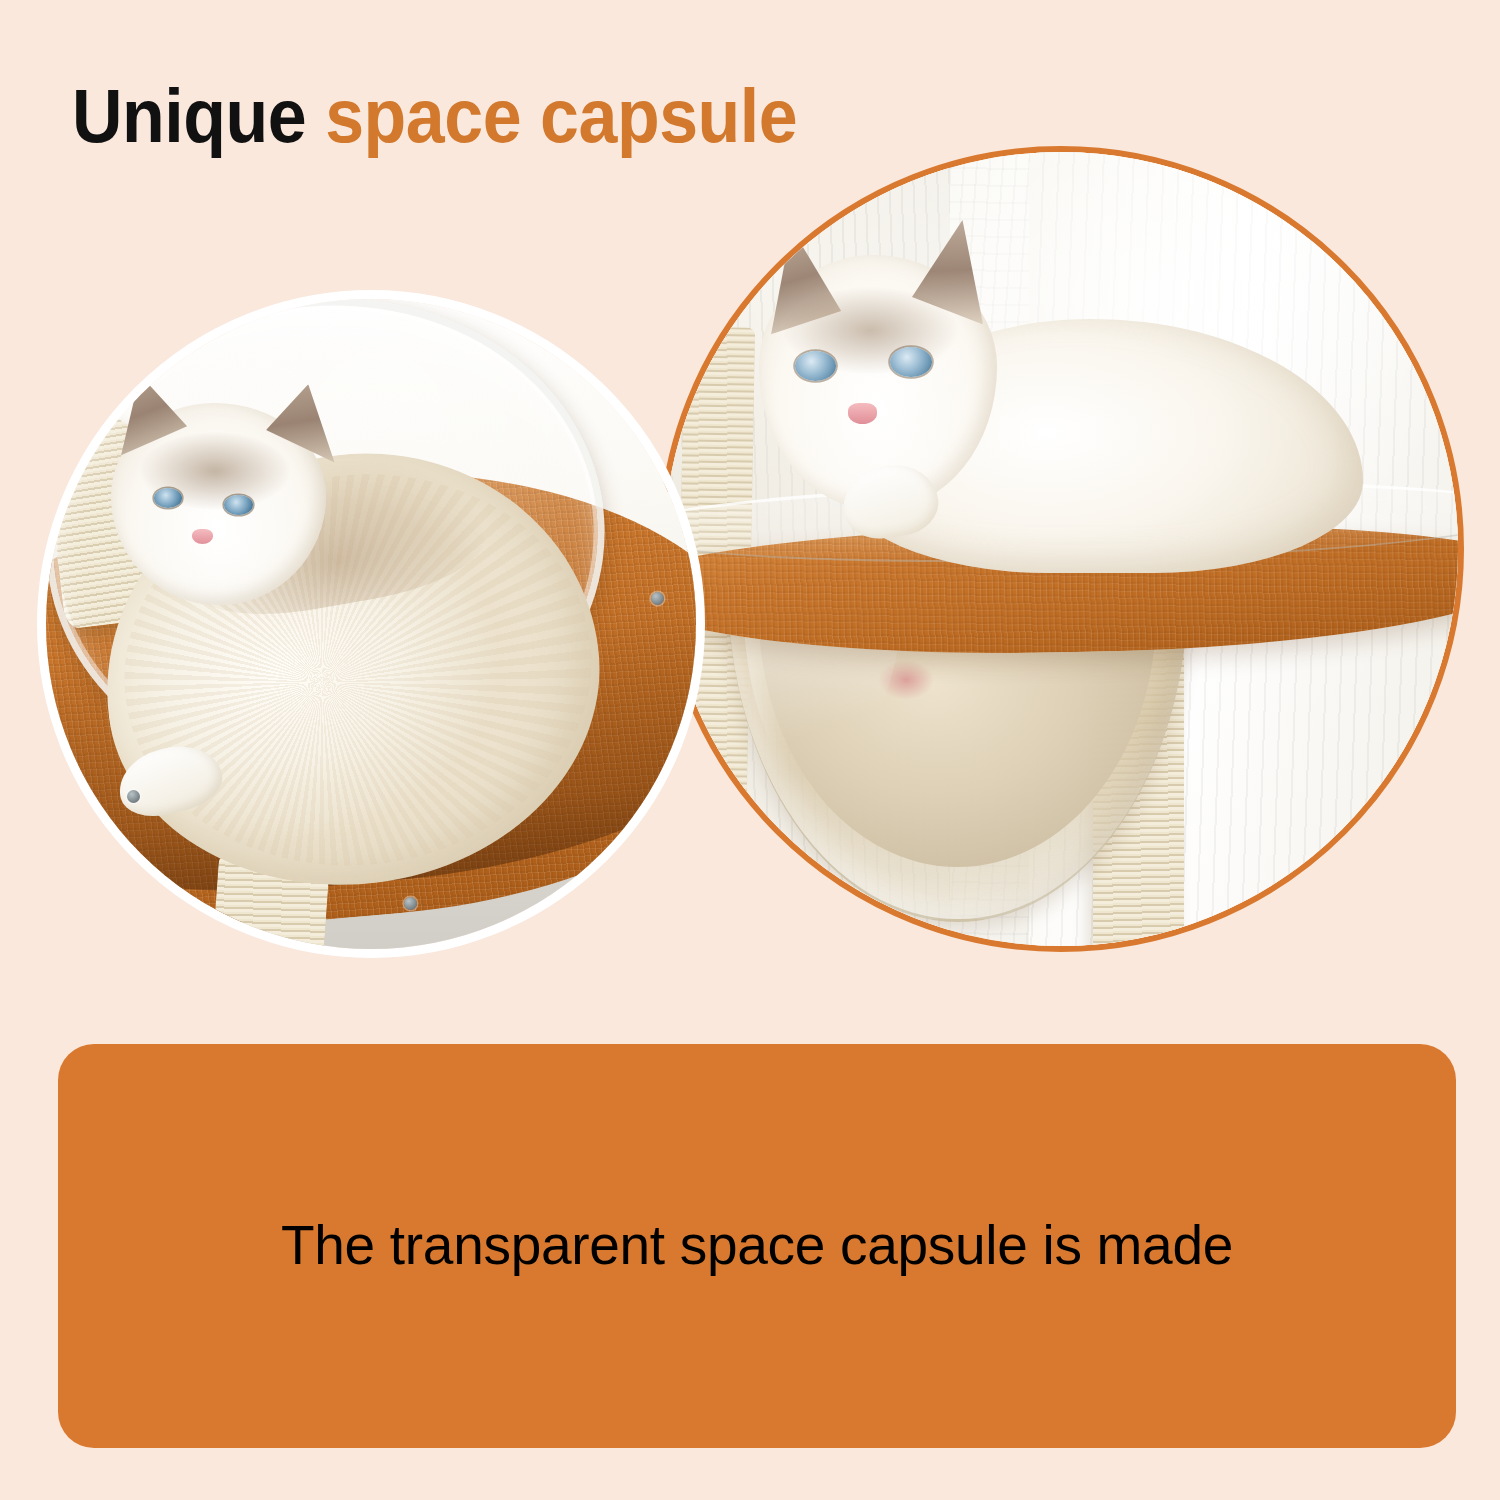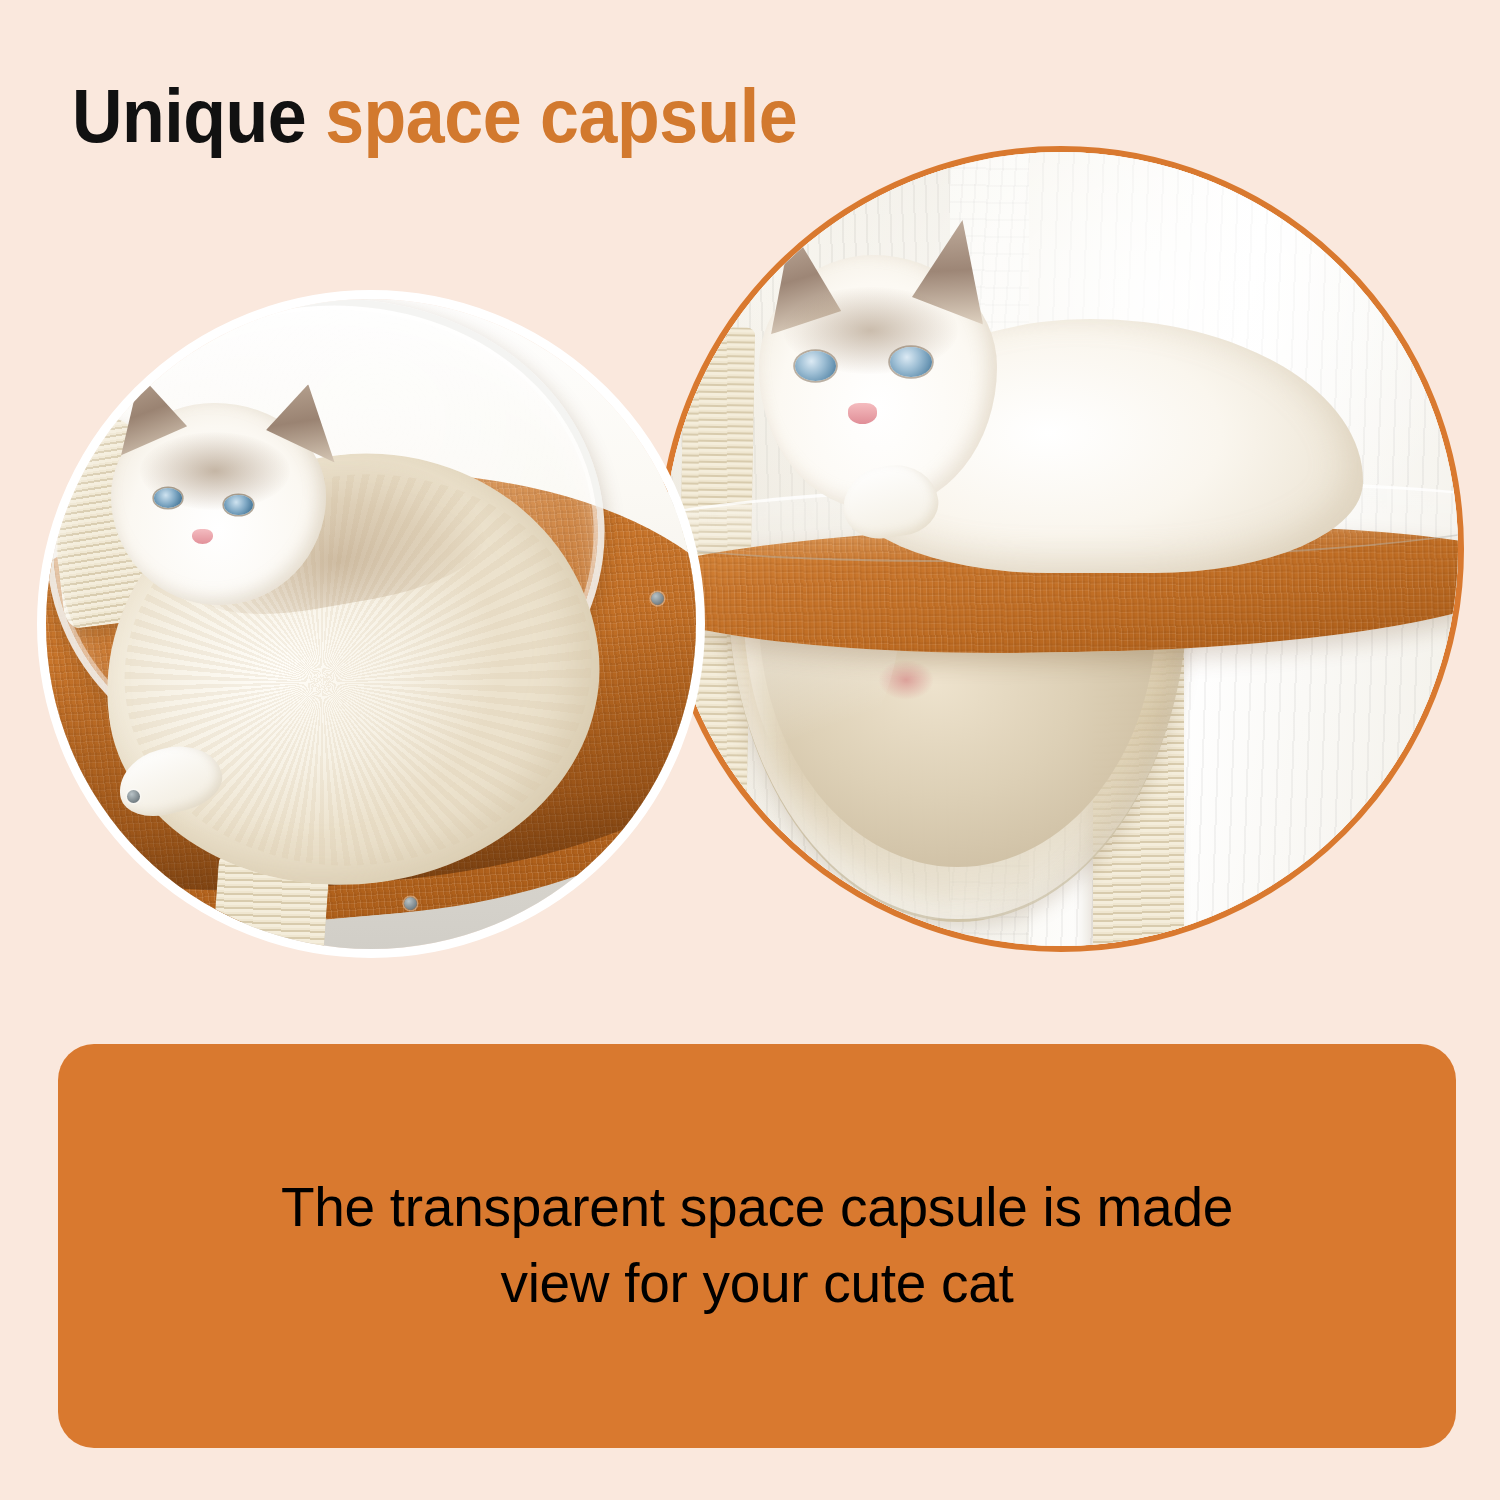--- a/index.html
+++ b/index.html
@@ -477,15 +477,14 @@
     <div class="r-eye r-eye-l"></div>
     <div class="r-eye r-eye-r"></div>
     <div class="r-nose"></div>
     <div class="r-paw"></div>
   </div>
 </figure>
 
 <section id="caption-panel">
   <p id="caption-text">
     <span class="cap-line">The transparent space capsule is made</span>
-    <span class="cap-line">view for your cute cat</span>
   </p>
 </section>
 
 </body></html>

